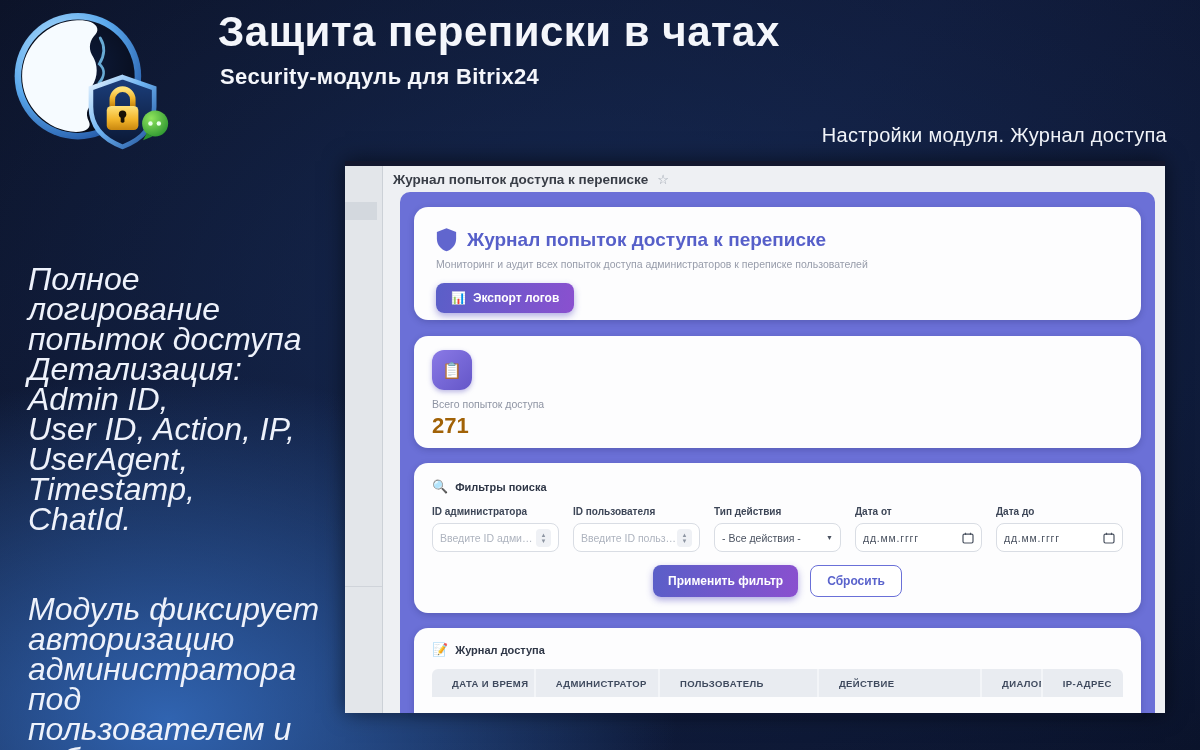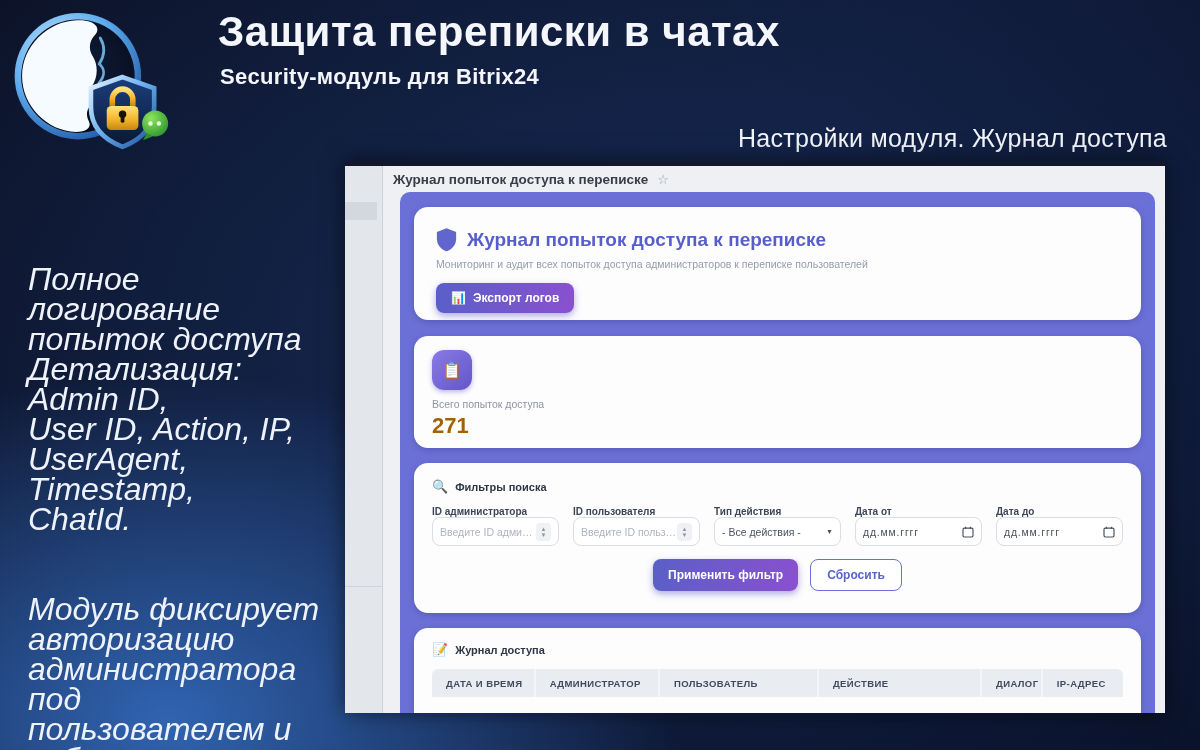--- a/index.html
+++ b/index.html
@@ -21,21 +21,21 @@
   .main-title {
     position:absolute; left:218px; top:8px; color:#f4f6fb;
     font-size:42px; font-weight:bold; letter-spacing:.5px; white-space:nowrap;
   }
   .main-subtitle {
     position:absolute; left:220px; top:64px; color:#f4f6fb;
     font-size:22px; font-weight:bold; letter-spacing:.3px; white-space:nowrap;
   }
   .section-heading {
     position:absolute; right:33px; top:124px; color:#f2f5fa;
-    font-size:25px; font-weight:400; letter-spacing:.3px; white-space:nowrap;
+    font-size:20px; font-weight:400; letter-spacing:.3px; white-space:nowrap;
   }
 
   
   .left-copy {
     position:absolute; left:28px; top:234px; width:312px;
     color:#eef2fb; font-style:italic; font-size:32px; line-height:30px;
     white-space:pre-line;
   }
   .left-copy .p2 { margin-top:30px; }
 
@@ -94,21 +94,21 @@
   .stat-label { margin-top:8px; font-size:10.5px; color:#8e94a3; }
   .stat-value { margin-top:3px; font-size:22px; font-weight:bold; color:#a16207; }
 
   
   .card-filters { height:150px; margin-bottom:15px; padding:16px 18px 0; }
   .card-head { display:flex; align-items:center; gap:7px; }
   .card-head .emo { font-size:13px; }
   .card-head-title { font-size:11px; font-weight:bold; color:#2e3646; }
   .filter-row { display:flex; gap:14px; margin-top:12px; }
   .f-col { flex:1; min-width:0; }
-  .f-label { font-size:10px; font-weight:bold; color:#3d4657; white-space:nowrap; }
+  .f-label { font-size:10px; font-weight:bold; color:#3d4657; margin-bottom:6px; white-space:nowrap; }
   .f-box {
     height:29px; background:#fff; border:1px solid #d9dde4; border-radius:8px;
     display:flex; align-items:center; justify-content:space-between;
     padding:0 7px; font-size:10.5px; color:#4a5260; overflow:hidden; white-space:nowrap;
   }
   .f-box .ph { color:#aeb4bf; overflow:hidden; text-overflow:ellipsis; }
   .spinner {
     flex:none; width:15px; height:18px; background:#eff1f5; border-radius:4px;
     display:flex; flex-direction:column; align-items:center; justify-content:center;
     font-size:6px; line-height:6px; color:#8d95a2; cursor:pointer;
@@ -125,21 +125,21 @@
   }
 
   
   .card-events { flex:1; min-height:0; padding:14px 18px 0; border-radius:14px 14px 0 0; }
   .table-head {
     display:flex; margin-top:12px; height:28px; align-items:center;
     background:#e9ecf1; border-radius:6px 6px 0 0; overflow:hidden;
   }
   .th {
     font-size:9.5px; font-weight:bold; color:#3f4a5e; letter-spacing:.4px;
-    padding-left:14px; border-right:2px solid #f3f5f8; height:100%;
+    padding-left:20px; border-right:2px solid #f3f5f8; height:100%;
     display:flex; align-items:center; white-space:nowrap; overflow:hidden;
   }
   .th:last-child { border-right:none; }
   .th-c0 { width:15%; } .th-c1 { width:18%; } .th-c2 { width:23%; }
   .th-c3 { width:23.6%; } .th-c4 { width:8.8%; } .th-c5 { width:11.6%; }
 </style>
 </head>
 <body>
 
 <div class="stage">

